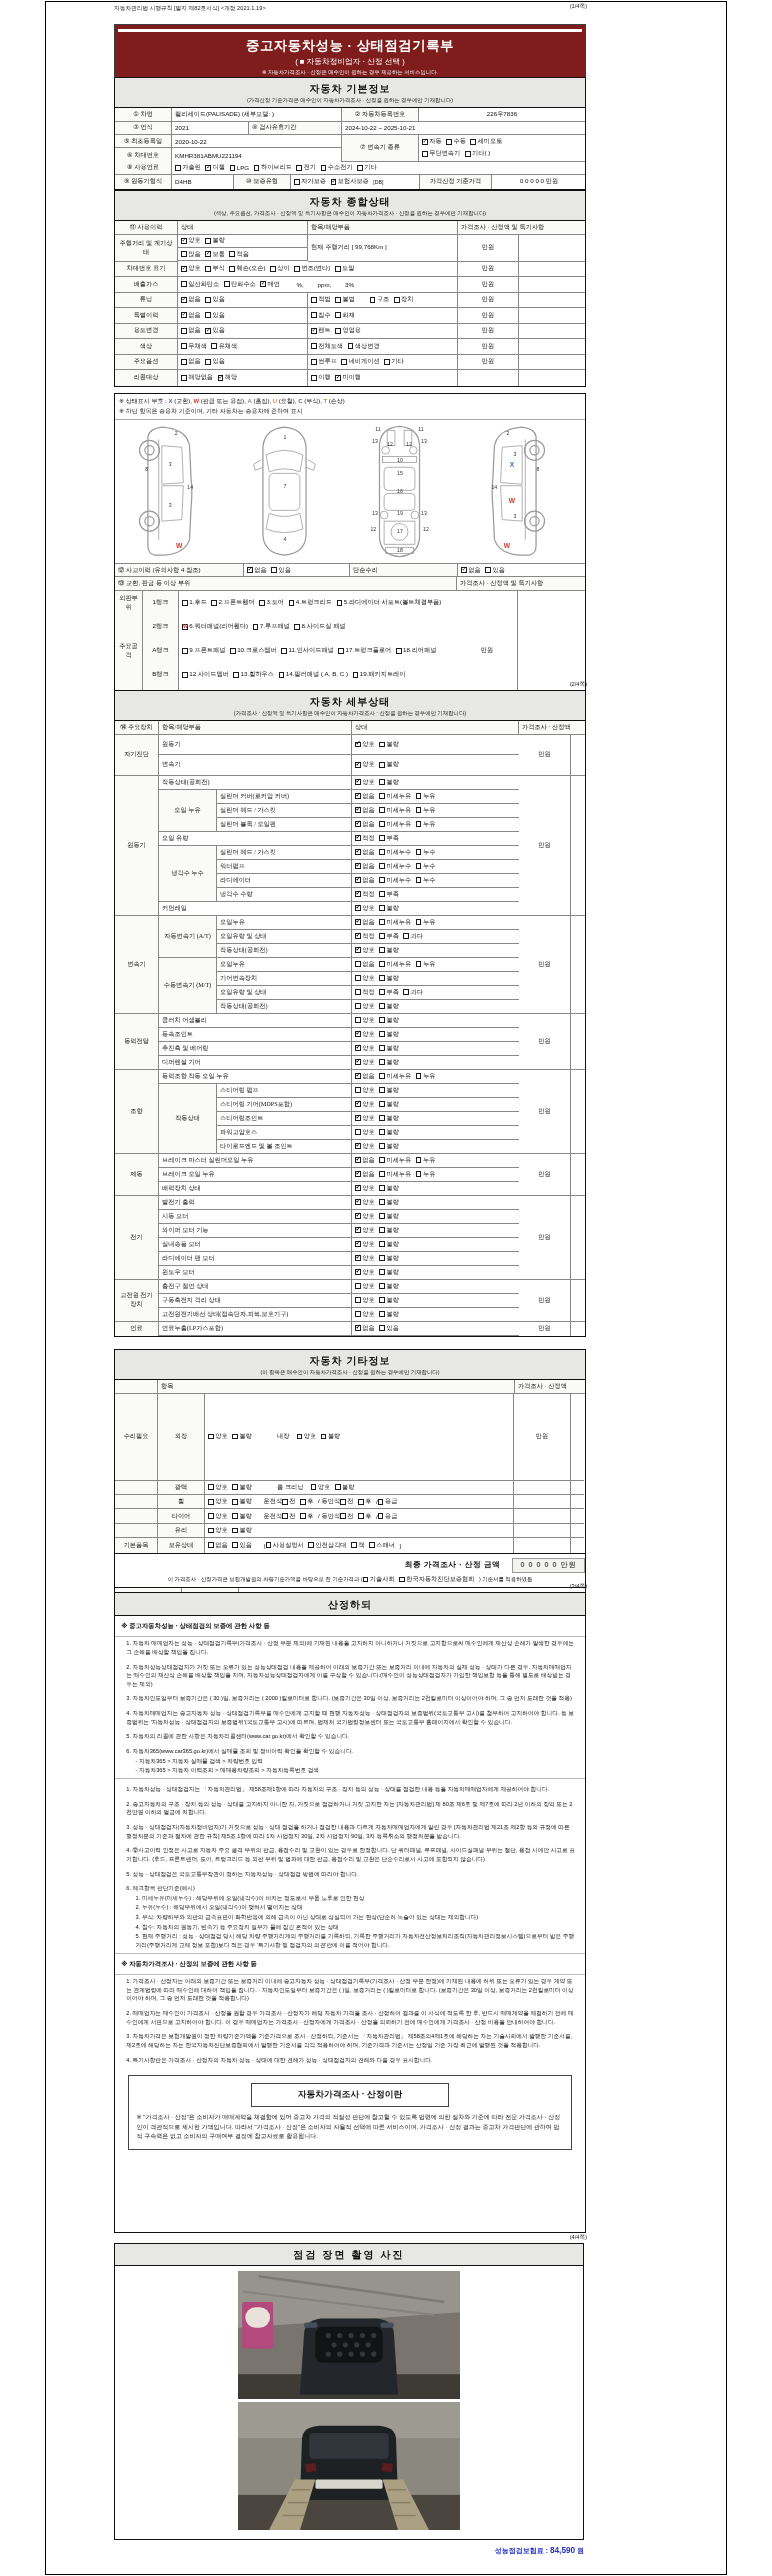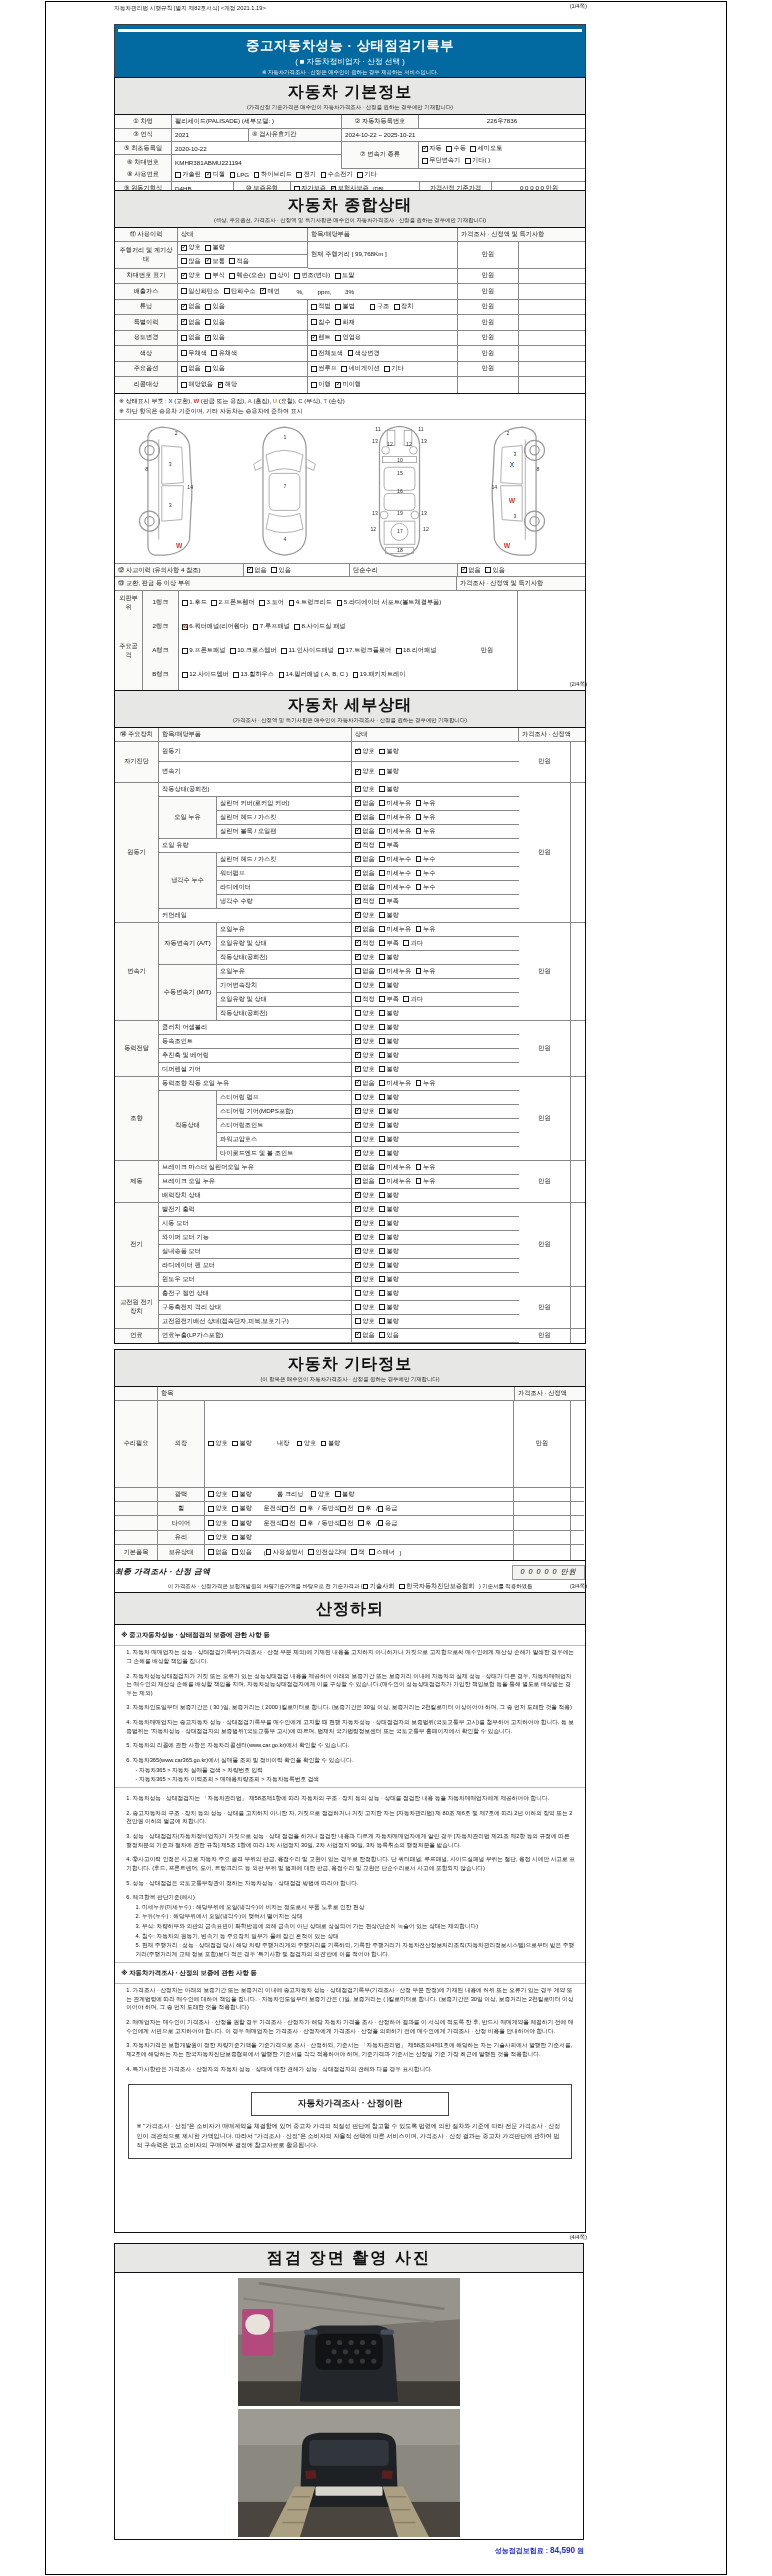--- a/index.html
+++ b/index.html
@@ -4,30 +4,30 @@
 <style>
   html,body{margin:0;padding:0;}
   body{width:773px;height:2576px;position:relative;background:#fff;overflow:hidden;
        font-family:"Liberation Sans","DejaVu Sans",sans-serif;color:#111;}
   .frame{position:absolute;left:45px;top:1px;width:680px;height:2572px;border:1px solid #000;background:#fff;}
   .content{position:absolute;left:114px;top:0;width:470px;}
   .abs{position:absolute;left:0;width:470px;}
   .pgmark{position:absolute;right:-3.1px;font-size:5.7px;color:#222;}
   
   .legal{font-size:5.7px;color:#222;}
-  .band{background:#0369a1;color:#fff;position:relative;padding:7.2px 0 4.1px 0;border:0.5px solid #3a3d42;}
+  .band{background:#7f1d1d;color:#fff;position:relative;padding:7.2px 0 4.1px 0;border:0.5px solid #3a3d42;}
   .band .stripe{position:absolute;top:4.1px;left:3.1px;right:3.1px;height:3.1px;background:#fff;}
   .band .t1{text-align:center;font-size:13.4px;font-weight:bold;letter-spacing:0.5px;margin-top:5.2px;}
   .band .t2{text-align:center;font-size:7.7px;margin-top:2.1px;}
   .band .t3{text-align:center;font-size:5.4px;margin-top:1.5px;color:#eee;}
   .band .docno{font-size:6.7px;font-weight:bold;margin:3.1px 0 0 4.1px;}
   
   .secbox{border:1px solid #111;background:#fff;}
   .shead{background:#e7e7e5;border-bottom:0.8px solid #111;text-align:center;padding:3.6px 2.1px 3.1px 2.1px;}
-  .shead .st{font-size:16px;font-weight:bold;letter-spacing:1px;}
+  .shead .st{font-size:10px;font-weight:bold;letter-spacing:1px;}
   .shead .ss{font-size:5.4px;margin-top:1.5px;color:#222;}
   
   .row{display:flex;}
   .c{border-right:0.5px solid #888;border-bottom:0.5px solid #888;padding:1.5px 3.1px;font-size:6.2px;
      display:flex;align-items:center;box-sizing:border-box;min-height:13.4px;}
   .c.last{border-right:none;}
   .lab{background:#fafaf8;}
   .cen{justify-content:center;text-align:center;}
   .pre{white-space:pre;}
   
@@ -643,21 +643,21 @@
             </div>
           </div>
           <div class="c cen mw" style="width: 61px; flex: 0 0 auto; align-items: center; border-bottom: none;">만원</div>
           <div class="c last" style="width: 67px; flex: 0 0 auto; border-bottom: none;"></div>
         </div>
       </div>
   </div>
 
   <span class="pgmark" style="top:681px;">(2/4쪽)</span>
 
-  <div class="abs secbox" style="top:690px;">
+  <div class="abs secbox" style="top:690px;font-family:Liberation Serif, serif;">
     <div class="shead">
       <div class="st">자동차 세부상태</div>
       <div class="ss">(가격조사 · 산정액 및 특기사항은 매수인이 자동차가격조사 · 산정을 원하는 경우에만 기재합니다)</div>
     </div>
     <div id="detailTable">
         <div class="row">
           <div class="c lab cen" style="width: 44px; flex: 0 0 auto;">⑭ 주요장치</div>
           <div class="c lab" style="width: 193px; flex: 0 0 auto;">항목/해당부품</div>
           <div class="c lab" style="width: 167px; flex: 0 0 auto;">상태</div>
           <div class="c lab last" style="width: 66px; flex: 0 0 auto;">가격조사 · 산정액</div>
@@ -1538,21 +1538,21 @@
               <span class="bx"></span>
               <span class="olb">스패너</span>
             </span>
             <span class="txt pre">)</span>
           </div>
           <div class="c cen" style="width: 57px; flex: 0 0 auto; border-bottom: none;"></div>
           <div class="c last" style="width: 13.4px; flex: 0 0 auto; border-bottom: none;"></div>
         </div>
       </div>
     <div id="finalPrice" style="border-top: 1px solid rgb(17, 17, 17);">
-        <div style="display: flex; justify-content: space-between; align-items: center; gap: 12px; padding: 4.1px 0px 1px; font-style: italic;">
+        <div style="display: flex; justify-content: flex-end; align-items: center; gap: 12px; padding: 4.1px 0px 1px;">
           <span style="font-size: 7.7px; font-weight: bold; letter-spacing: 0.5px;">최종 가격조사 · 산정 금액</span>
           <span style="font-size: 7.2px; border: 0.5px solid rgb(153, 153, 153); background: rgb(242, 242, 239); padding: 1.5px 7.2px; letter-spacing: 1px;">0 0 0 0 0 만원</span>
         </div>
         <div style="font-size: 5.4px; text-align: center; padding: 1.5px 0px 3.1px; display: flex; justify-content: center; align-items: center;">
           <span class="txt">이 가격조사 · 산정가격은 보험개발원의 차량기준가액을 바탕으로 한 기준가격과 (</span>
           <span class="opt">
             <span class="bx"></span>
             <span class="olb">기술사회</span>
           </span>
           <span class="opt">

